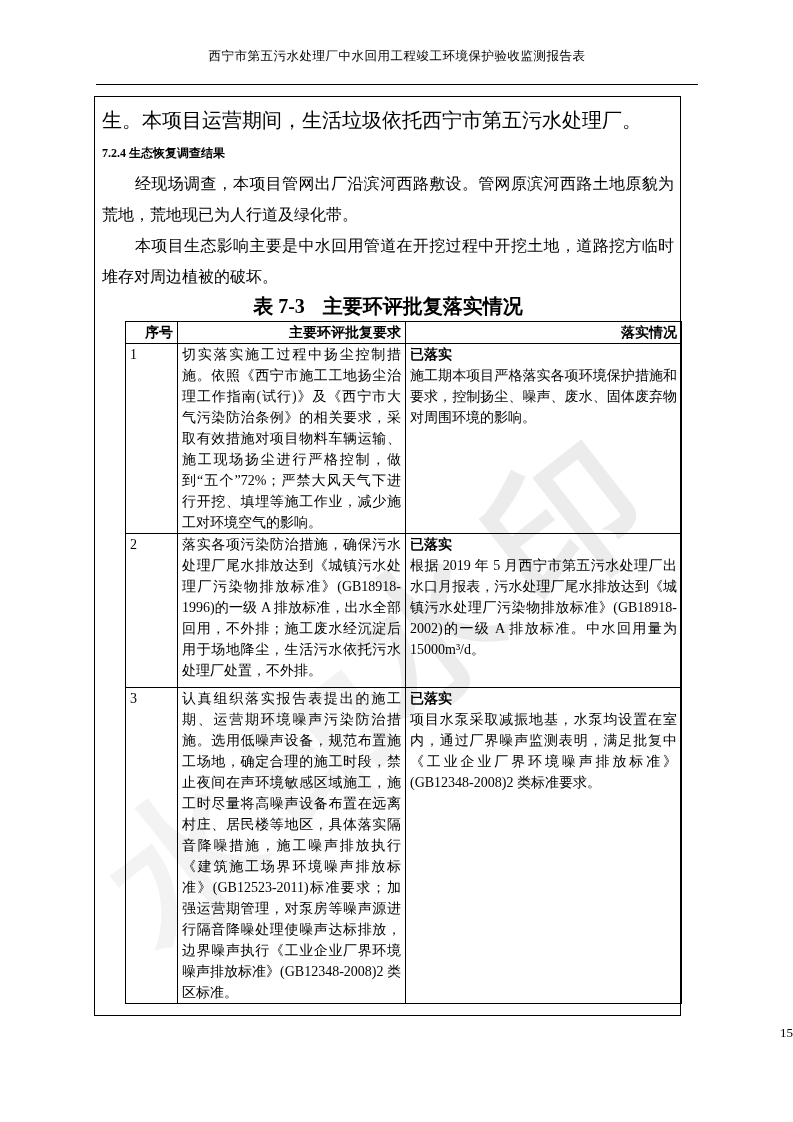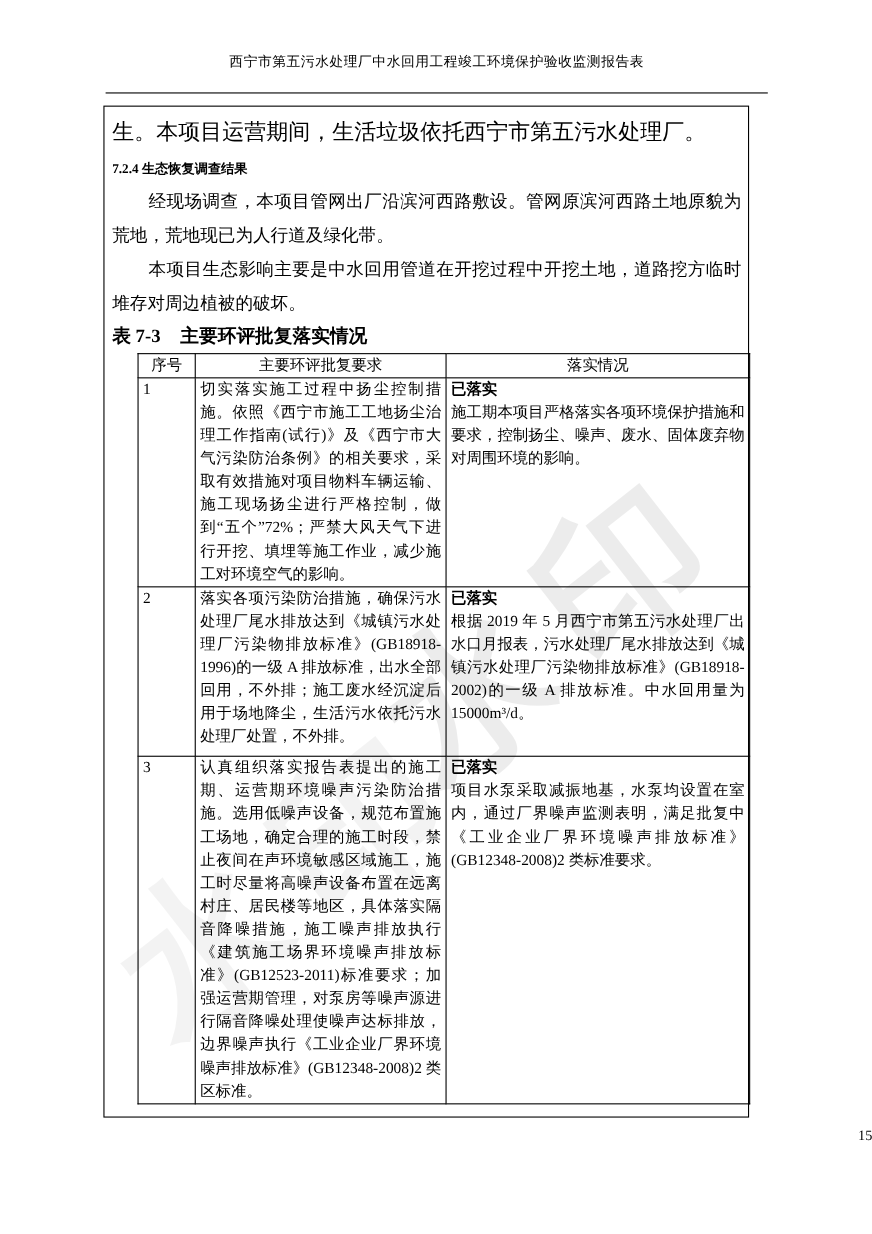--- a/index.html
+++ b/index.html
@@ -28,34 +28,34 @@
   .cont-line { margin:2px 0 0 0; font-size:20px; line-height:30px; }
   .sec-heading {
     margin:4px 0 0 0; font-size:12px; font-weight:bold; line-height:29px;
   }
   .sec-heading.second { margin-top:2px; }
   .para {
     margin:0; font-size:16px; line-height:31px; text-indent:33px;
     text-align:justify;
   }
   .table-caption {
-    margin-top:2px; font-weight:bold;
-    font-size:17px; line-height:24px;
+    margin-top:2px; text-align:center; font-weight:bold;
+    font-size:20px; line-height:24px;
   }
   .cap-title { margin-left:18px; }
   .approval-table {
     border-collapse:collapse; table-layout:fixed;
     margin:3px 0 0 23px; width:556px;
   }
   .approval-table th, .approval-table td {
     border:1px solid #000; vertical-align:top;
     font-size:14px; padding:0 4px; box-sizing:border-box;
   }
   .approval-table th {
-    font-weight:normal; text-align:center; height:22px; line-height:21px;
+    font-weight:bold; text-align:right; height:22px; line-height:21px;
   }
   .col-no { width:52px; } .col-req { width:228px; } .col-status { width:276px; }
   .cell-no { line-height:21px; padding-top:1px; }
   .cell-req {
     line-height:21px; padding-top:1px; text-align:justify; text-justify:inter-character;
   }
   .cell-status { padding-top:1px; }
   .status-label { font-weight:bold; line-height:21px; }
   .status-detail { line-height:21px; text-align:justify; text-justify:inter-character; }
   tr.row-a td { height:188px; }

